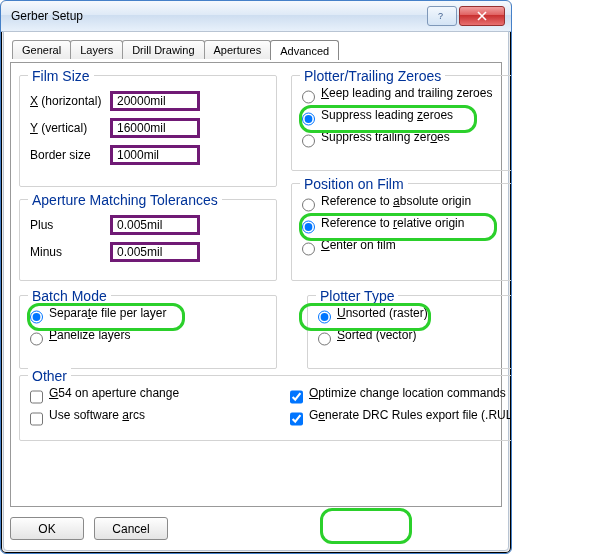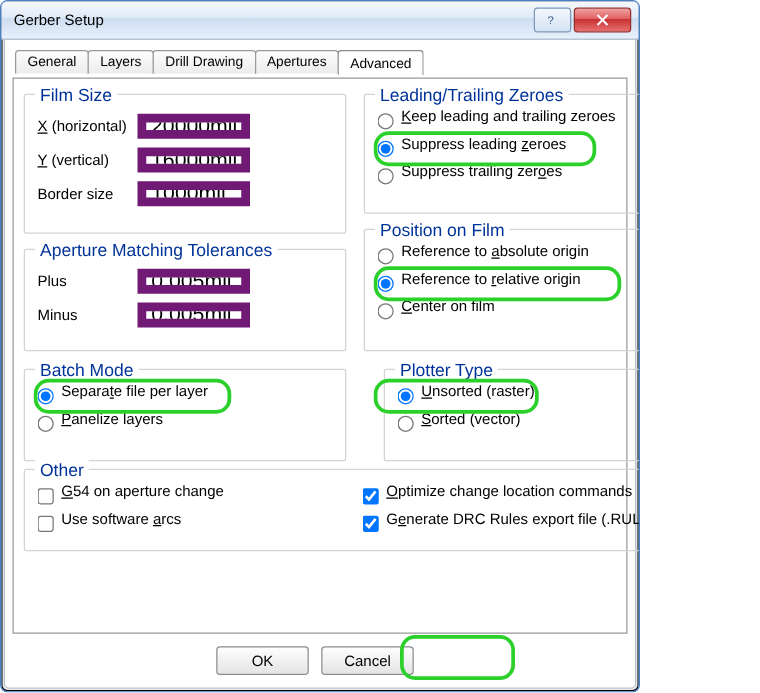--- a/index.html
+++ b/index.html
@@ -16,28 +16,28 @@
   
   .tabstrip{display:flex;align-items:flex-start;height:22px;margin-left:2px}
   .tab{padding:3px 9px;border:1px solid #999;border-bottom:none;border-radius:3px 3px 0 0;background:linear-gradient(to bottom,#fdfdfd,#ececec);margin-right:-1px;font-size:11px;color:#000;position:relative}
   .tab.active{background:#fff;z-index:2;padding-top:4px;margin-bottom:-1px;border-color:#888}
   .tabpage{flex:1;border:1px solid #999;background:#fff;padding:10px 10px 12px 10px;position:relative}
   
   .gbox{border:1px solid #d3d3d3;border-radius:2px;padding:10px 10px 10px 10px;position:absolute;box-sizing:border-box}
   .gbox>.legend{position:absolute;top:-8px;left:8px;background:#fff;padding:0 4px;font-size:14px;color:#003399}
   .row{display:flex;align-items:center;height:24px;margin:3px 0}
   .lbl{width:80px;color:#000}
-  .txt{width:90px;height:20px;border:7px solid #701a75;background:#fff;padding:1px 4px;font-size:17px;box-sizing:border-box}
+  .txt{width:90px;height:20px;border:3px solid #701a75;background:#fff;padding:1px 4px;font-size:12px;box-sizing:border-box}
   
   .radio,.check{display:flex;height:22px}
   .radio input,.check input{margin:0 6px 0 0}
   
   .hl{position:absolute;border:3px solid #2bd02b;border-radius:12px;pointer-events:none}
   
-  .btnbar{display:flex;justify-content:center;gap:10px;padding:10px 8px 4px 0}
+  .btnbar{display:flex;justify-content:flex-start;gap:10px;padding:10px 8px 4px 0}
   .btn{min-width:74px;height:23px;border:1px solid #8a8a8a;border-radius:3px;background:linear-gradient(to bottom,#fefefe,#e4e4e4);font-size:12px}
 </style>
 </head>
 <body>
 
 <div class="window">
 
   <div class="titlebar">
     <span class="title">Gerber Setup</span>
     <div class="buttons">
@@ -89,21 +89,21 @@
           <span class="lbl">Plus</span>
           <input class="txt" value="0.005mil" style="">
         </div>
         <div class="row">
           <span class="lbl">Minus</span>
           <input class="txt" value="0.005mil" style="">
         </div>
       </div>
 
       <div class="gbox" style="left:280px;top:12px;width:290px;height:96px">
-        <span class="legend">Leading/Trailing Zeroes</span>
+        <span class="legend">Plotter/Trailing Zeroes</span>
         <label class="radio">
           <input type="radio" name="z" style="">
             <span><span style="text-decoration:underline">K</span>eep leading and trailing zeroes</span>
         </label>
         <label class="radio">
           <input type="radio" name="z" checked="" style="">
             <span>Suppress leading <span style="text-decoration:underline">z</span>eroes</span>
         </label>
         <label class="radio">
           <input type="radio" name="z" style="">

